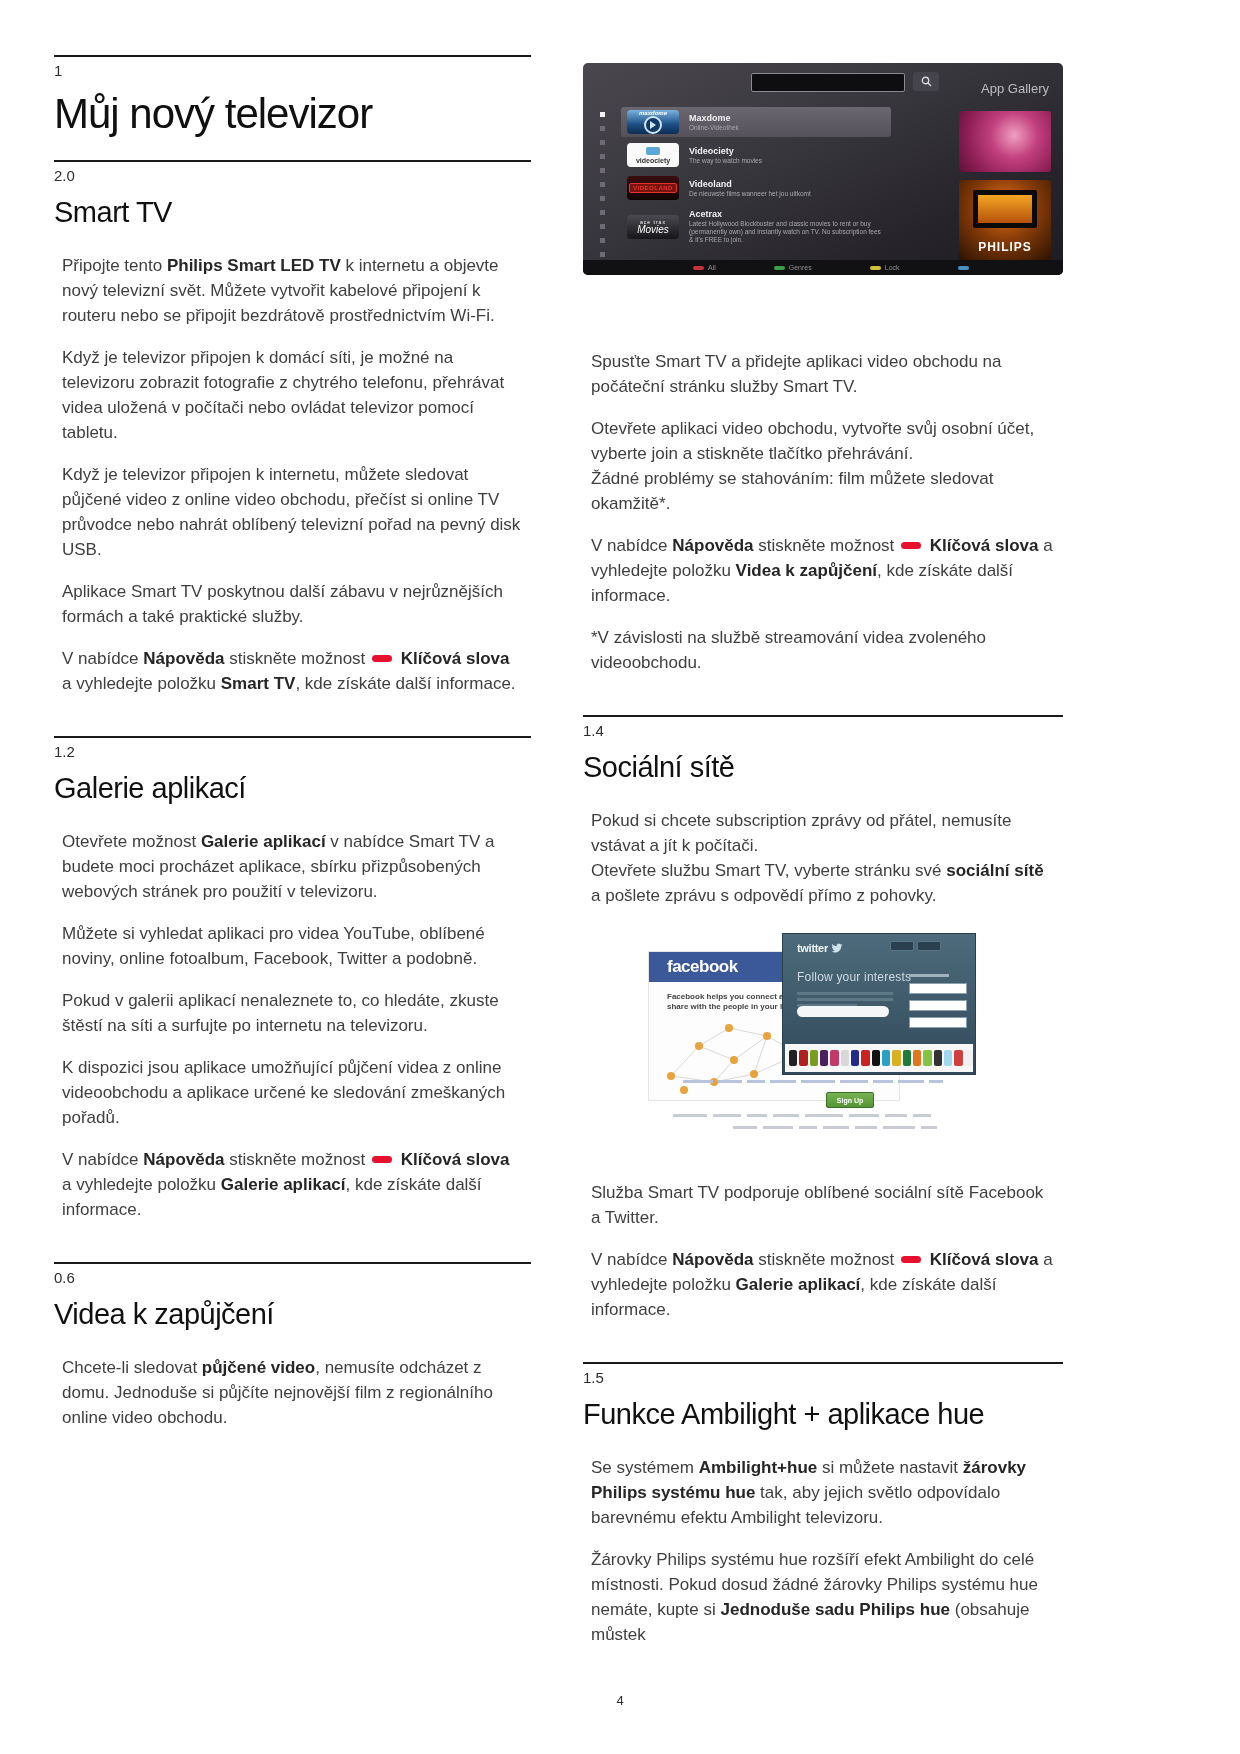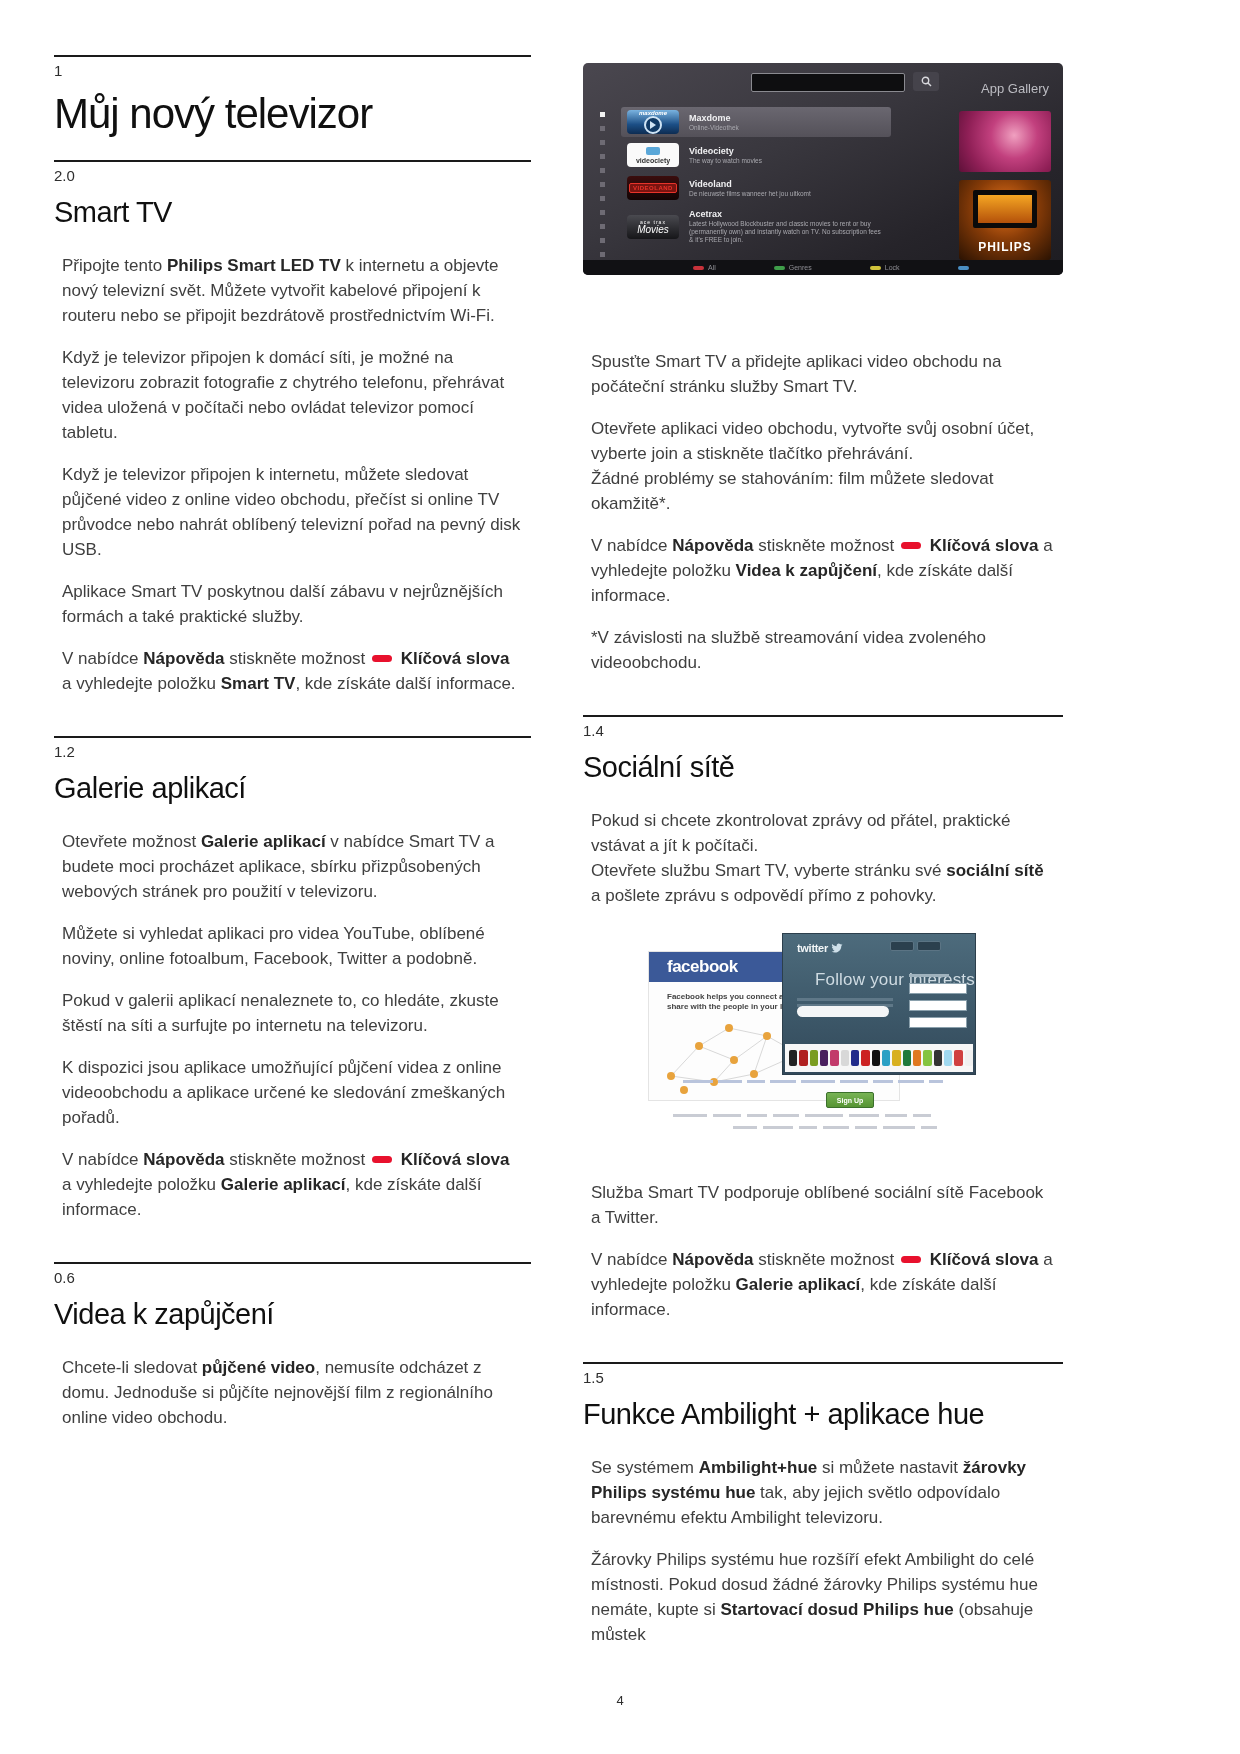--- a/index.html
+++ b/index.html
@@ -62,21 +62,21 @@
   .fb-panel{position:absolute;left:66px;top:26px;width:250px;height:148px;background:#fdfdfd;box-shadow:0 0 0 1px #e4e4e4;}
   .fb-bar{height:30px;background:#3b5998;display:flex;align-items:center;padding-left:18px;}
   .fb-logo{color:#fff;font-weight:700;font-size:17px;letter-spacing:-0.5px;}
   .fb-tag{padding:10px 18px 0;font-size:8px;font-weight:700;color:#444;line-height:10px;width:130px;}
   .fb-net{position:absolute;left:10px;top:64px;}
   .tw-panel{position:absolute;left:200px;top:8px;width:192px;height:140px;background:linear-gradient(180deg,#4d6b7c 0%,#3c5768 60%,#33495a 100%);box-shadow:0 0 0 1px #2c3f4c;}
   .tw-head{display:flex;align-items:center;gap:3px;padding:8px 0 0 14px;}
   .tw-logo{color:#f2f6f8;font-weight:700;font-size:11px;letter-spacing:-0.3px;text-align:right;}
   .tw-btns{position:absolute;right:34px;top:7px;display:flex;gap:3px;}
   .tw-btns i{width:22px;height:8px;background:#2b404e;border:1px solid #5b7484;border-radius:2px;}
-  .tw-headline{color:#cfdbe2;font-size:17px;margin:16px 0 8px 14px;letter-spacing:0.2px;text-align:right;}
+  .tw-headline{color:#cfdbe2;font-size:12px;margin:16px 0 8px 14px;letter-spacing:0.2px;}
   .tw-sub{margin-left:14px;width:100px;}
   .tw-sub i{display:block;height:3px;background:#5f7888;margin-bottom:3px;width:96px;}
   .tw-search{position:absolute;left:14px;top:72px;width:92px;height:11px;background:#f4f6f7;border-radius:6px;}
   .tw-form{position:absolute;right:8px;top:40px;display:flex;flex-direction:column;gap:6px;}
   .tw-form i{width:56px;height:9px;background:#fff;border:1px solid #8aa0ac;display:block;}
   .tw-form .fl{width:40px;height:3px;background:#9fb2bd;border:none;}
   .tw-icons{position:absolute;left:2px;bottom:2px;right:2px;height:28px;background:#f7f7f7;display:flex;align-items:center;gap:2px;padding-left:4px;overflow:hidden;}
   .tw-icons i{width:16px;height:16px;border-radius:2px;display:block;}
   .links-line{position:absolute;display:flex;gap:5px;}
   .links-line i{height:3px;background:#b9c4dc;display:block;}
@@ -236,21 +236,21 @@
         <p class="para"><span>Otevřete aplikaci video obchodu, vytvořte svůj osobní účet, vyberte join a stiskněte tlačítko přehrávání.</span><br><span>Žádné problémy se stahováním: film můžete sledovat okamžitě*.</span></p>
         <p class="para"><span>V nabídce </span><span class="b">Nápověda</span><span> stiskněte možnost </span><span class="red-dash"></span><span> </span><span class="b">Klíčová slova</span><span> a vyhledejte položku </span><span class="b">Videa k zapůjčení</span><span>, kde získáte další informace.</span></p>
         <p class="para"><span>*V závislosti na službě streamování videa zvoleného videoobchodu.</span></p>
       </div>
 
     <section class="mt">
       <hr class="rule">
       <div class="sec-num">1.4</div>
       <h2 class="h2">Sociální sítě</h2>
       <div>
-          <p class="para"><span>Pokud si chcete zkontrolovat zprávy od přátel, praktické vstávat a jít k počítači.</span><br><span>Otevřete službu Smart TV, vyberte stránku své </span><span class="b">sociální sítě</span><span> a pošlete zprávu s odpovědí přímo z pohovky.</span></p>
+          <p class="para"><span>Pokud si chcete subscription zprávy od přátel, nemusíte vstávat a jít k počítači.</span><br><span>Otevřete službu Smart TV, vyberte stránku své </span><span class="b">sociální sítě</span><span> a pošlete zprávu s odpovědí přímo z pohovky.</span></p>
         </div>
 
       <div class="social-shot">
         <div class="fb-panel">
           <div class="fb-bar">
             <span class="fb-logo">facebook</span>
           </div>
           <div class="fb-tag">Facebook helps you connect and share with the people in your life.</div>
           <svg class="fb-net" width="170" height="78" viewBox="0 0 170 78">
             <g stroke="#d8d8d8" stroke-width="1" fill="none">
@@ -352,20 +352,20 @@
           <p class="para"><span> V nabídce </span><span class="b">Nápověda</span><span> stiskněte možnost </span><span class="red-dash"></span><span> </span><span class="b">Klíčová slova</span><span> a vyhledejte položku </span><span class="b">Galerie aplikací</span><span>, kde získáte další informace.</span></p>
         </div>
     </section>
 
     <section class="mt">
       <hr class="rule">
       <div class="sec-num">1.5</div>
       <h2 class="h2">Funkce Ambilight + aplikace hue</h2>
       <div>
           <p class="para"><span> Se systémem </span><span class="b">Ambilight+hue</span><span> si můžete nastavit </span><span class="b">žárovky Philips systému hue</span><span> tak, aby jejich světlo odpovídalo barevnému efektu Ambilight televizoru.</span></p>
-          <p class="para"><span>Žárovky Philips systému hue rozšíří efekt Ambilight do celé místnosti. Pokud dosud žádné žárovky Philips systému hue nemáte, kupte si </span><span class="b">Startovací dosud Philips hue</span><span> (obsahuje můstek</span></p>
+          <p class="para"><span>Žárovky Philips systému hue rozšíří efekt Ambilight do celé místnosti. Pokud dosud žádné žárovky Philips systému hue nemáte, kupte si </span><span class="b">Jednoduše sadu Philips hue</span><span> (obsahuje můstek</span></p>
         </div>
     </section>
 
   </div>
 
   <div class="page-num">4</div>
 </div>
 
 </body></html>

